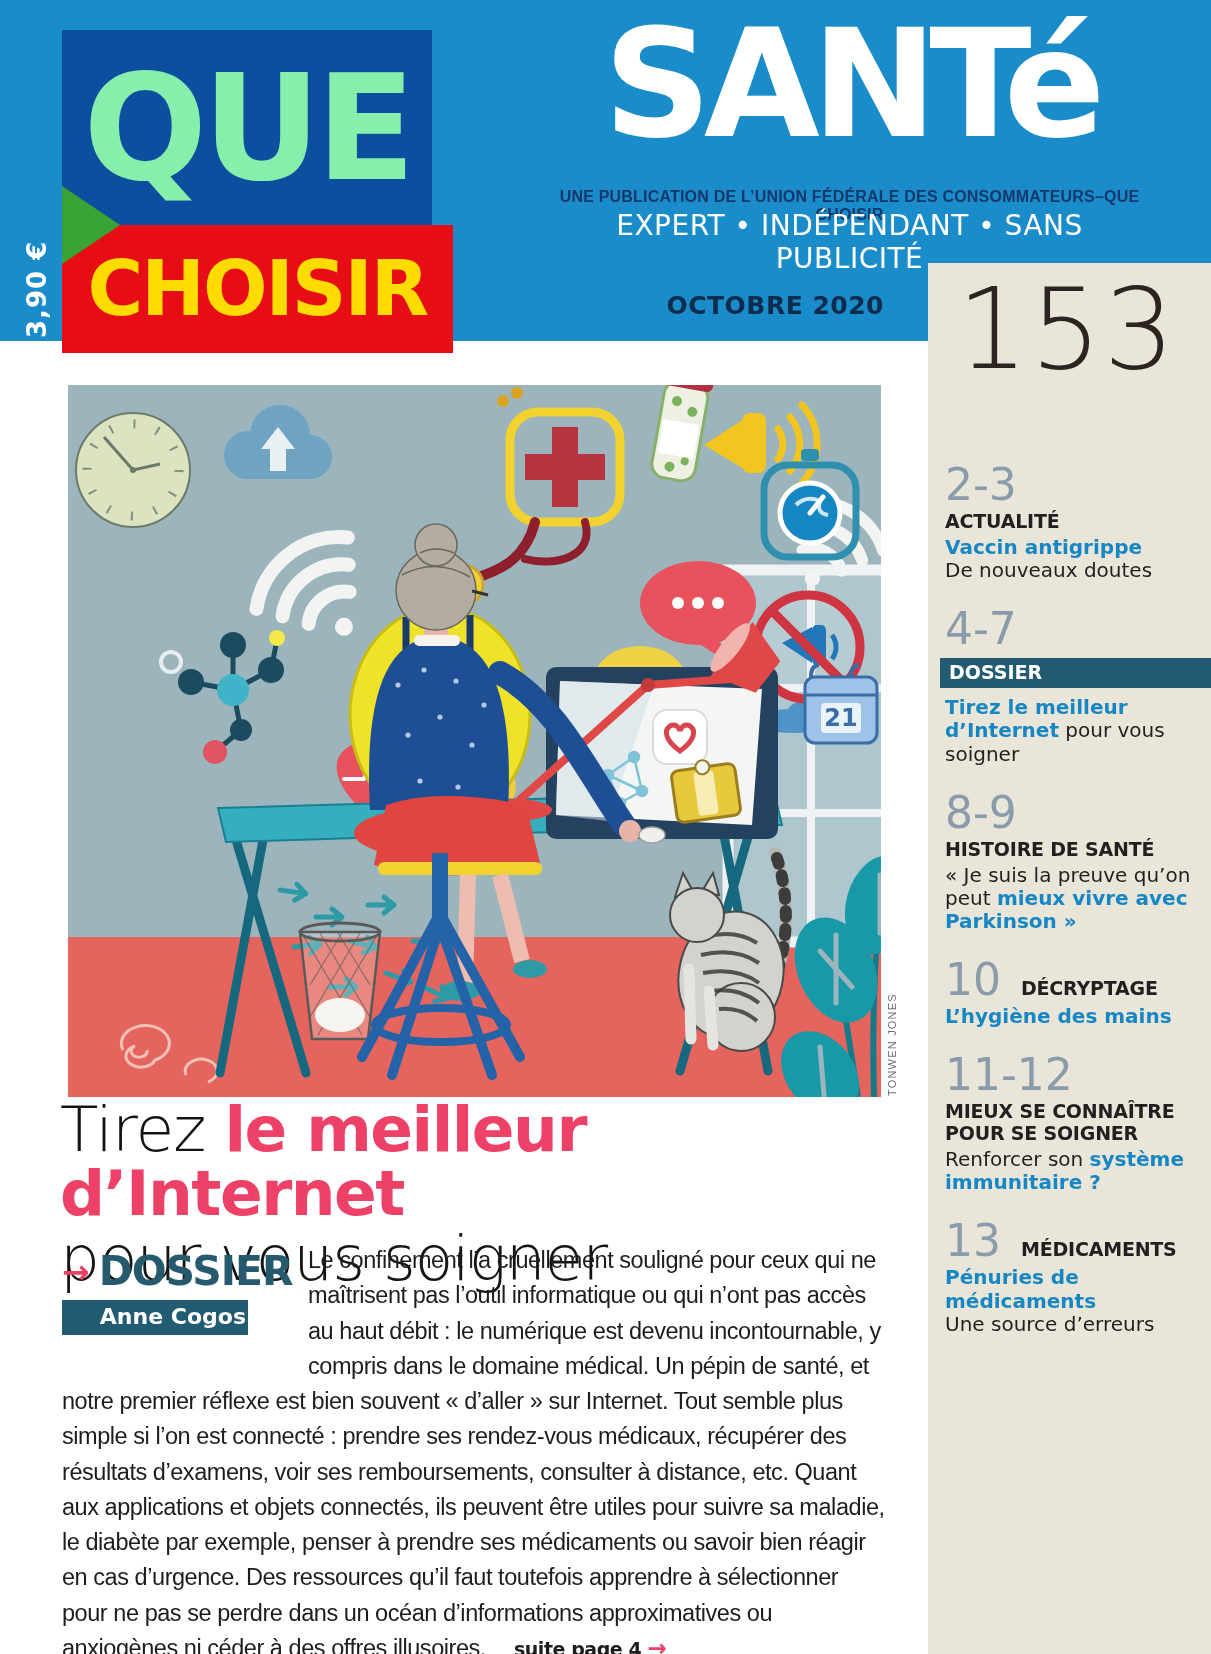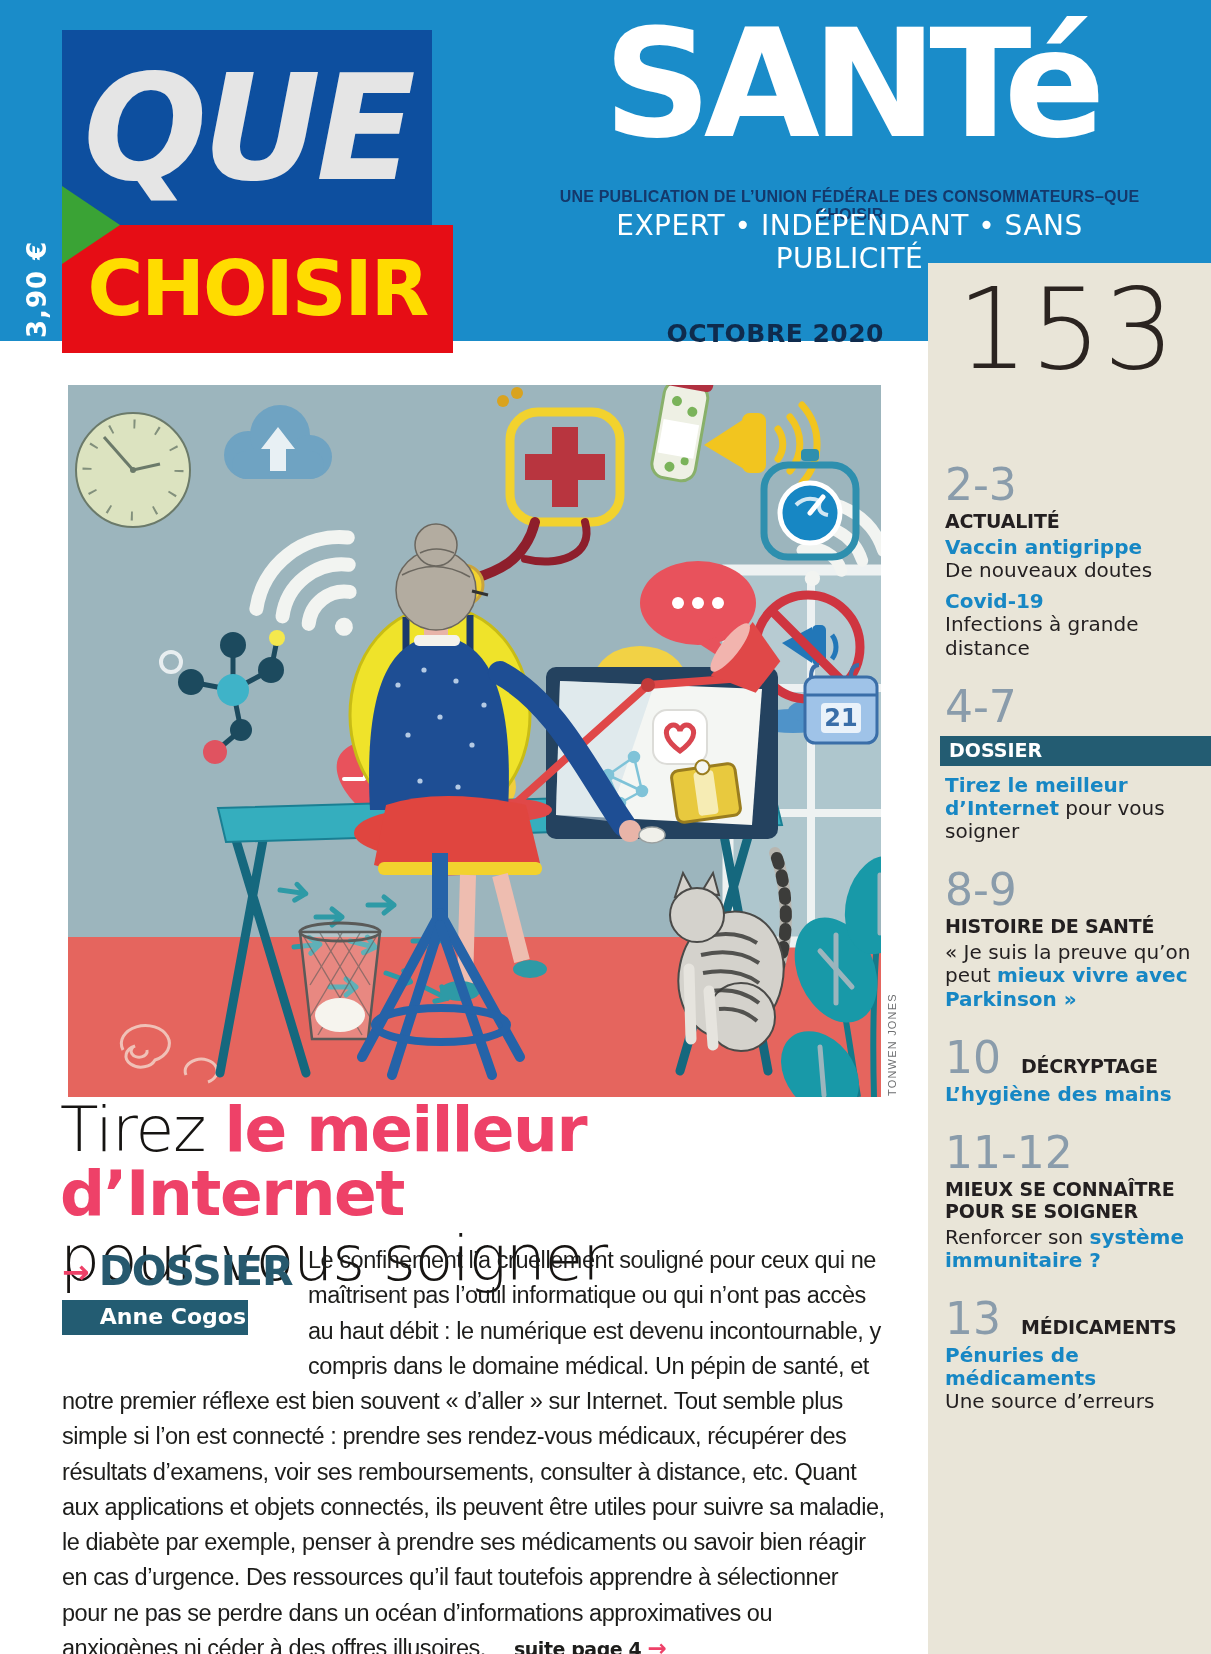--- a/index.html
+++ b/index.html
@@ -4,38 +4,38 @@
 <style>
   html,body{margin:0;padding:0;background:#888;}
   .page{position:relative;width:1211px;height:1654px;background:#ffffff;overflow:hidden;
         font-family:"DejaVu Sans",sans-serif;margin:0 auto;}
 
   
   .band-top{position:absolute;left:0;top:0;width:1211px;height:263px;background:#1a8cc9;}
   .band-left{position:absolute;left:0;top:263px;width:928px;height:78px;background:#1a8cc9;}
   .logo-navy{position:absolute;left:62px;top:30px;width:370px;height:195px;background:#0d4f9f;
              display:flex;align-items:center;justify-content:center;z-index:2;}
-  .logo-que{font-size:146px;font-weight:800;color:#e5e5e5;letter-spacing:-5px;line-height:1;font-style:italic;}
+  .logo-que{font-size:146px;font-weight:800;color:#86efac;letter-spacing:-5px;line-height:1;}
   .logo-red{position:absolute;left:62px;top:225px;width:391px;height:128px;background:#e60d15;
             display:flex;align-items:center;justify-content:center;z-index:2;}
   .logo-choisir{font-size:76px;font-weight:800;color:#ffdc00;letter-spacing:-2px;line-height:1;}
   .logo-triangle{position:absolute;left:62px;top:186px;width:0;height:0;z-index:3;
                  border-top:39px solid transparent;border-bottom:39px solid transparent;
                  border-left:58px solid #3aa335;}
   .price{position:absolute;left:22px;top:338px;transform:rotate(-90deg);transform-origin:0 0;
          color:#fff;font-weight:700;font-size:26px;letter-spacing:1px;white-space:nowrap;}
   .mag-title{position:absolute;left:558px;top:2px;width:585px;text-align:center;
              font-size:150px;font-weight:800;color:#fff;letter-spacing:-8px;line-height:1.1;}
   .publisher{position:absolute;left:552px;top:188px;width:595px;text-align:center;
              font-family:"Liberation Sans",sans-serif;font-size:16px;font-weight:600;
              color:#14386b;letter-spacing:0.2px;}
   .tagline{position:absolute;left:552px;top:209px;width:595px;text-align:center;
            font-size:28px;font-weight:500;color:#fff;letter-spacing:0.5px;}
   .issue-date{position:absolute;right:327px;top:291px;font-size:25px;font-weight:700;
-              color:#0f2b4d;letter-spacing:0.5px;margin-top:28px;}
+              color:#0f2b4d;letter-spacing:0.5px;}
 
   
   .sidebar{position:absolute;left:928px;top:263px;width:283px;height:1391px;background:#e9e5d8;
            box-sizing:border-box;padding:0 14px 0 17px;}
   .issue-number{font-size:112px;font-weight:200;color:#2b2420;line-height:1;
                 margin:10px 0 78px 12px;letter-spacing:2px;}
   .toc-entry{margin-bottom:25px;}
   .toc-pages{font-size:44px;color:#8a9cab;line-height:1;font-weight:400;letter-spacing:0;}
   .toc-section{font-size:19px;font-weight:700;color:#231f20;line-height:1.15;margin-top:4px;letter-spacing:-0.2px;}
   .toc-band{background:#235c72;color:#fff;margin:7px -14px 8px -5px;padding:3px 8px 5px 9px;
@@ -91,22 +91,20 @@
   <div class="issue-date">OCTOBRE 2020</div>
 
   <div class="sidebar">
     <div class="issue-number">153</div>
 
     <div class="toc-entry">
       <div class="toc-pages">2-3</div>
       <div class="toc-section">ACTUALITÉ</div>
       <div class="toc-item tight"><span class="blue">Vaccin antigrippe</span><br>
         <span>De nouveaux doutes</span></div>
-      <div class="toc-item"><span class="blue">Covid-19</span><br>
-        <span>Infections à grande distance</span></div>
     </div>
 
     <div class="toc-entry">
       <div class="toc-pages">4-7</div>
       <div class="toc-band">DOSSIER</div>
       <div class="toc-item tight"><span class="blue">Tirez le meilleur d’Internet</span><span> pour vous soigner</span></div>
     </div>
 
     <div class="toc-entry">
       <div class="toc-pages">8-9</div>

